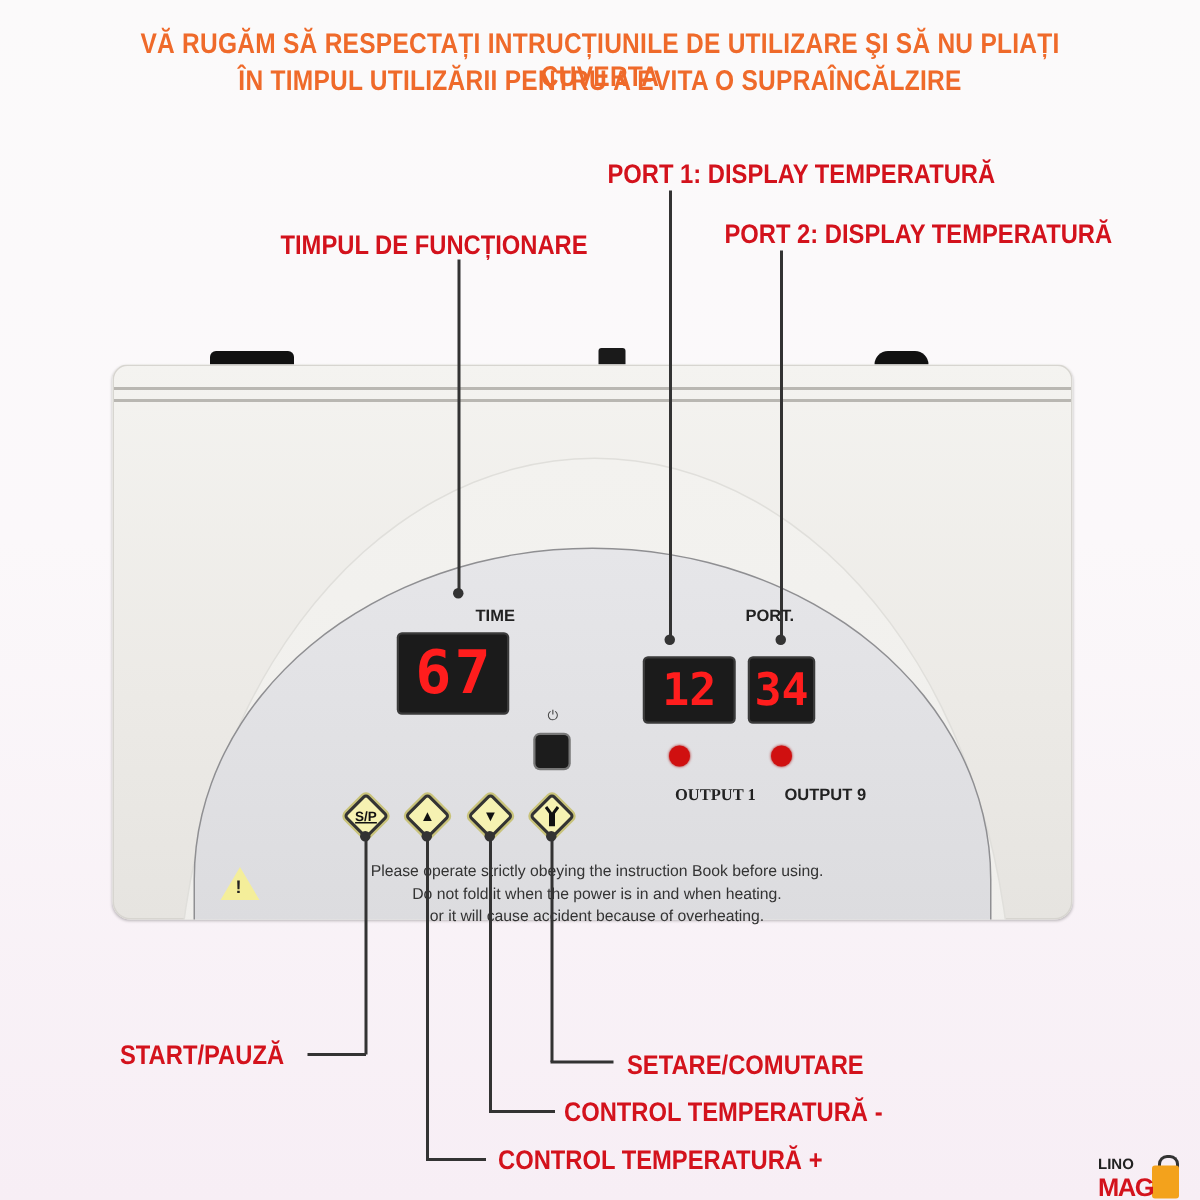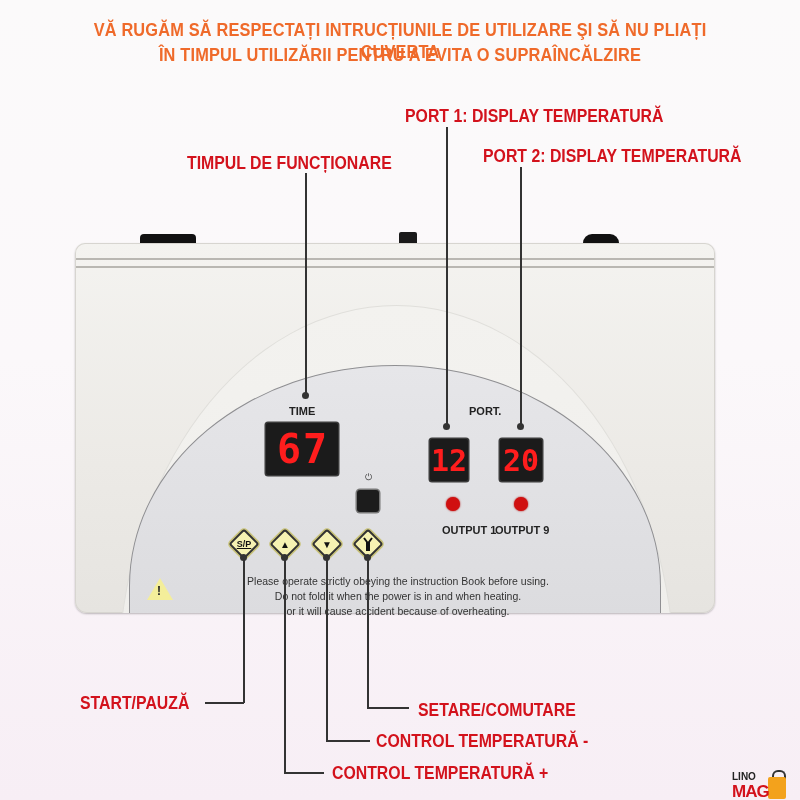--- a/index.html
+++ b/index.html
@@ -41,21 +41,21 @@
     border: 1px solid #e0dfdb;
   }
   .arch-inner {
     left: 129px; top: 365px; width: 530px; height: 540px;
     border-radius: 50% 50% 0 0 / 42% 42% 0 0;
     background: linear-gradient(180deg, #e6e6e9 0%, #dcdcdf 70%, #d8d8db 100%);
     border: 1.5px solid #8f8f92;
   }
   .clip { left: 75px; top: 243px; width: 640px; height: 370px; overflow: hidden; border-radius: 10px; }
 
-  .panel-label { font-weight: bold; font-size: 11px; color: #222; }
+  .panel-label { font-weight: bold; font-size: 11px; color: #222; margin-left: 28px; }
   .seg {
     background: #1b1b1b; border-radius: 2px; box-shadow: 0 0 0 1.5px #3a3a3a;
     display: flex; align-items: center; justify-content: center; gap: 2px;
     font-family: "DejaVu Sans Mono", monospace; font-weight: bold; color: #ff1d1d;
   }
   .led { width: 14px; height: 14px; border-radius: 50%; background: #d01010; box-shadow: 0 0 2px #a00; }
   .power-btn { width: 22px; height: 22px; background: #1c1c1c; border-radius: 3px; box-shadow: 0 0 0 1.5px #777; }
   .power-icon { font-size: 9px; color: #444; }
   .diamond {
     width: 18px; height: 18px; transform: rotate(45deg);
@@ -108,29 +108,29 @@
 <div class="abs vline" style="left:520px; top:167px; height:258px;"></div>
 <div class="abs dot" style="left:517px; top:423px;"></div>
 
 <div class="abs panel-label" style="left:289px; top:405px;">TIME</div>
 <div class="abs seg" style="left:266px; top:423px; width:72px; height:52px; font-size:40px;">
   <span>6</span>
     <span>7</span>
 </div>
 
 <div class="abs panel-label" style="left:469px; top:405px;">PORT.</div>
-<div class="abs seg" style="left:430px; top:439px; width:38px; height:42px; font-size:30px;">
+<div class="abs seg" style="left:430px; top:439px; width:59px; height:42px; font-size:30px;">
   <span>12</span>
 </div>
 <div class="abs seg" style="left:500px; top:439px; width:42px; height:42px; font-size:30px;">
-  <span>20</span>
+  <span>34</span>
 </div>
 <div class="abs led" style="left:446px; top:497px;"></div>
 <div class="abs led" style="left:514px; top:497px;"></div>
-<div class="abs panel-label" style="left:442px; top:524px;">OUTPUT 1</div>
+<div class="abs panel-label" style="left:422px; top:524px;font-family:Liberation Serif, serif;">OUTPUT 1</div>
 <div class="abs panel-label" style="left:495px; top:524px;">OUTPUT 9</div>
 
 <div class="abs power-icon" style="left:365px; top:472px;">⏻</div>
 <div class="abs power-btn" style="left:357px; top:490px;"></div>
 
 <div class="abs" style="left:230px; top:530px; width:28px; height:28px;">
   <div class="abs diamond" style="left:3px; top:3px;"></div>
   <div class="abs diamond-glyph" style="left:0; top:0; font-size:9px;text-decoration:underline;">S/P</div>
 </div>
 <div class="abs" style="left:271px; top:530px; width:28px; height:28px;">

